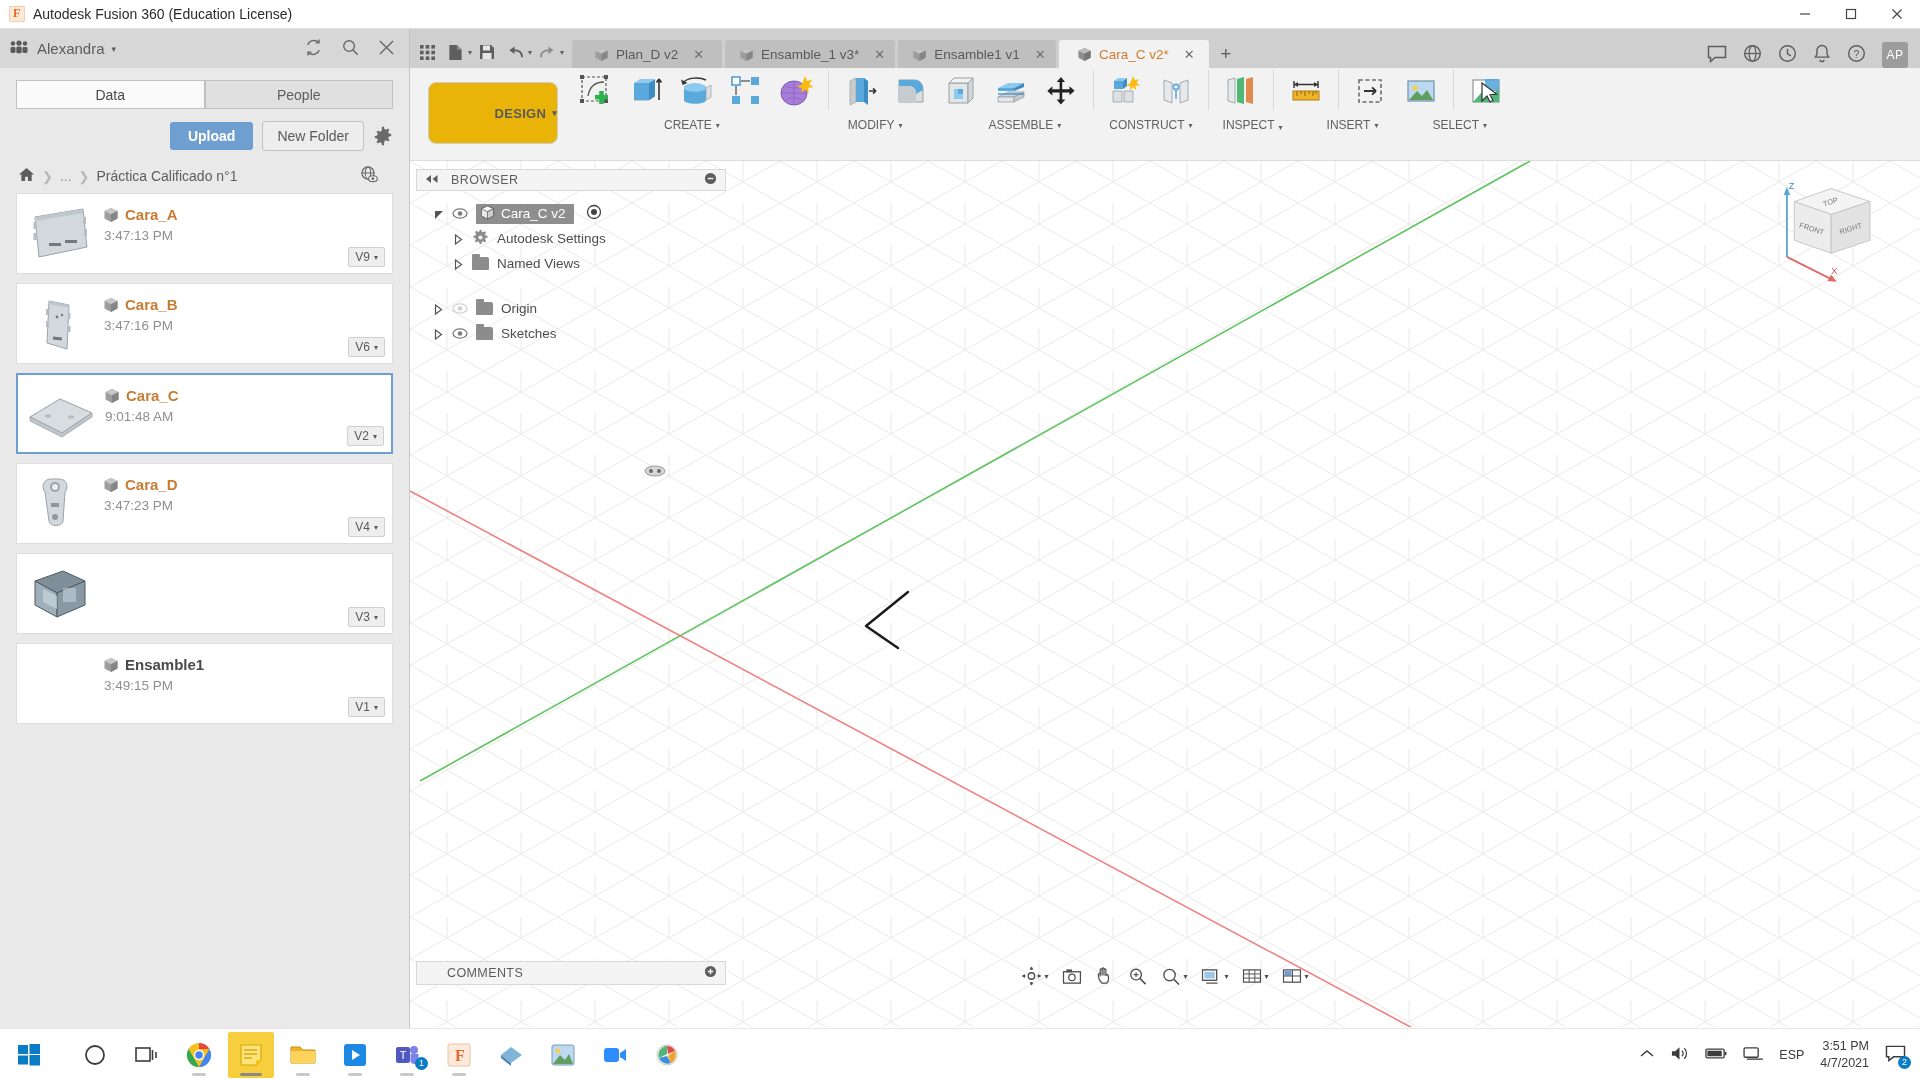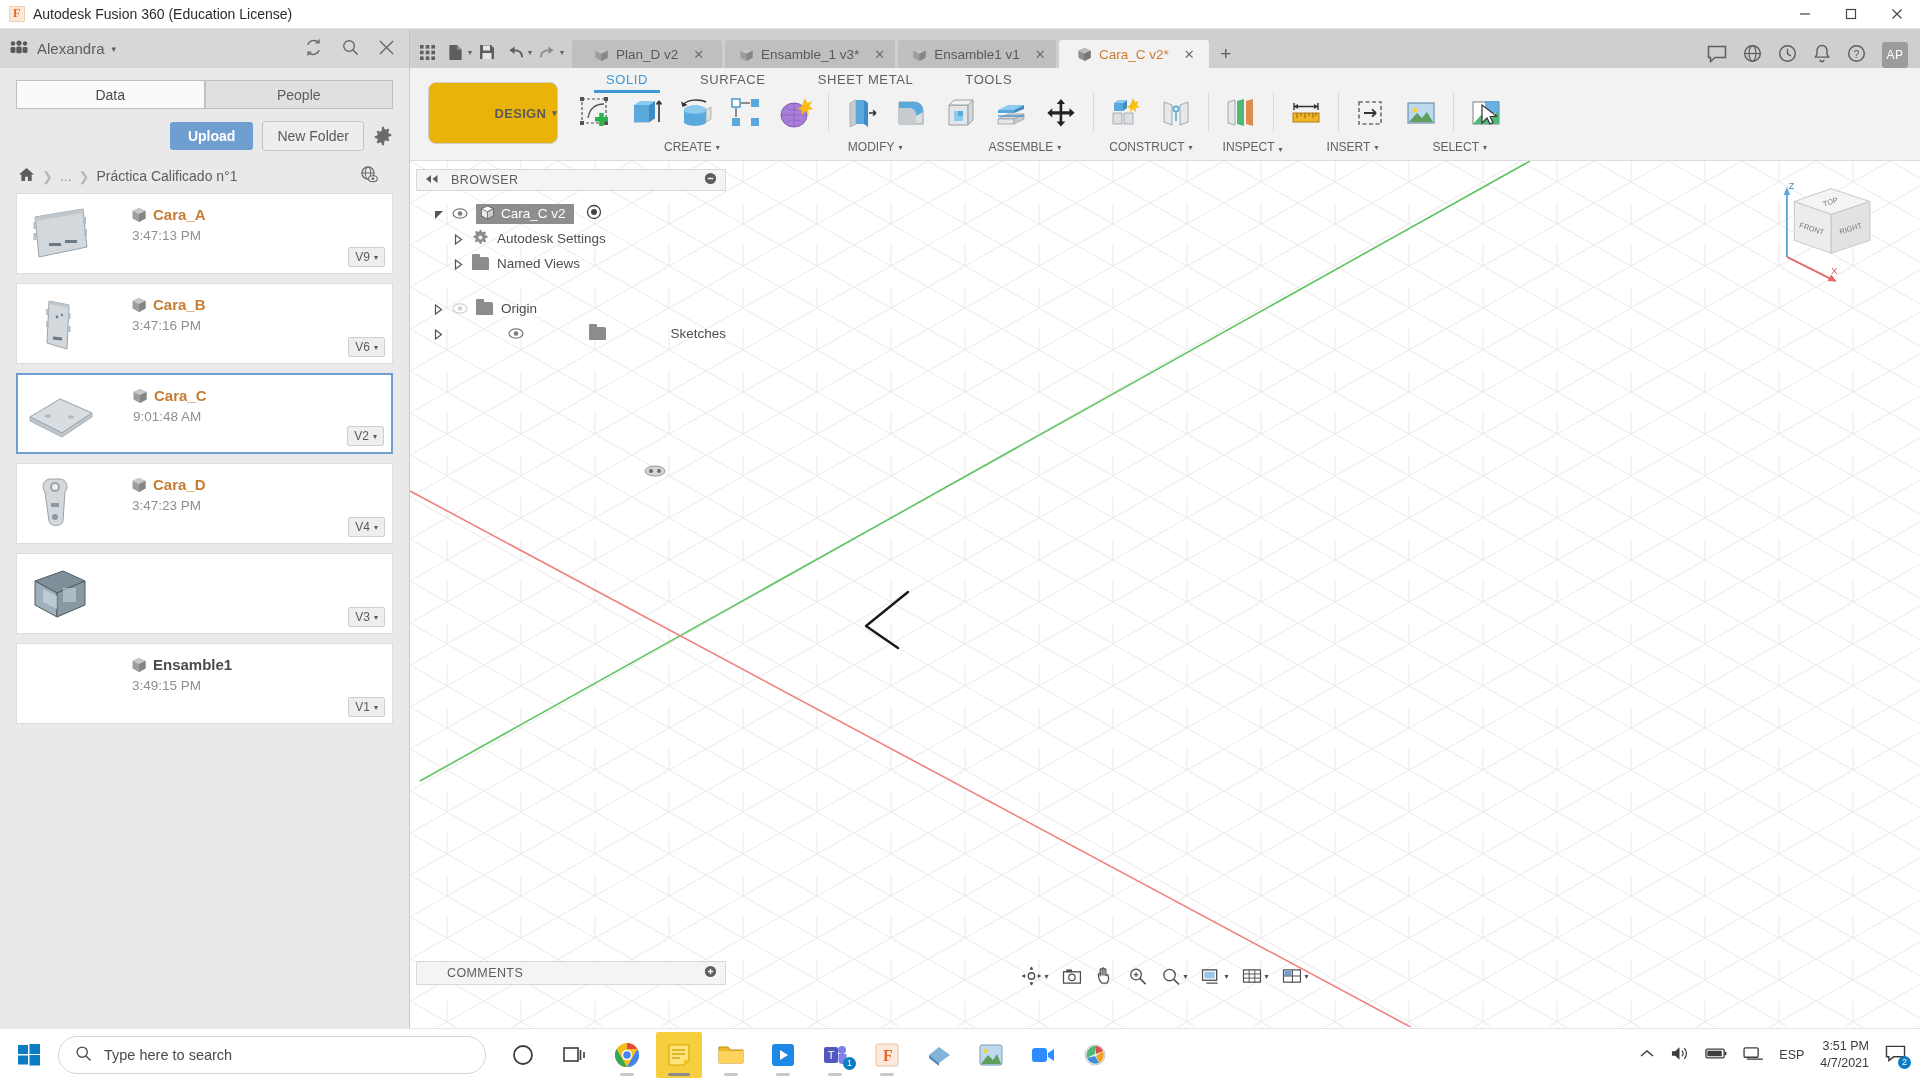--- a/index.html
+++ b/index.html
@@ -86,21 +86,21 @@
     padding:6px 14px; font-size:14px;
   }
   .gear-btn{ color:#6a6a6a; display:flex; align-items:center; }
   .breadcrumb{ display:flex; align-items:center; gap:7px; margin:14px 0 6px 18px; color:#5d5d5d; font-size:14px;}
   .bc-sep{ color:#b7b7b7; font-size:13px;}
   .bc-dots{ color:#8e8e8e; }
 
   .filelist{ padding:0 16px; overflow:hidden; }
   .filecard{
     height:81px; background:#fff; border:1px solid #ddd; margin-bottom:9px;
-    display:flex; position:relative; align-items:stretch;gap:28px;
+    display:flex; position:relative; align-items:stretch;
   }
   .filecard.selected{ border:2px solid #6f9fd1; }
   .thumb{ width:86px; display:flex; align-items:center; justify-content:center; }
   .fc-body{ flex:1; padding-top:12px; }
   .fc-name{ display:flex; align-items:center; gap:7px; color:#c77c33; font-size:15px; font-weight:bold;}
   .fc-name.plain{ color:#4a4a4a; }
   .fc-time{ color:#8f8f8f; font-size:13.5px; margin-top:5px; margin-left:1px;}
   .ver-pill{
     position:absolute; right:7px; bottom:6px; background:#eeeeee; border:1px solid #cfcfcf;
     border-radius:2px; font-size:12px; color:#5a5a5a; padding:2px 6px; display:flex; gap:4px; align-items:center;
@@ -612,26 +612,20 @@
 
   <div class="workspace">
 
     <div class="ribbon">
       <div class="design-chip">
         <span>DESIGN</span>
         <span style="font-size:9px;">▾</span>
       </div>
 
       <div class="ribbon-right">
-        <div class="wstabs">
-          <div class="wstab active">SOLID</div>
-          <div class="wstab">SURFACE</div>
-          <div class="wstab">SHEET METAL</div>
-          <div class="wstab">TOOLS</div>
-        </div>
 
         <div class="toolrow">
 
           <div class="tool">
             <svg width="36" height="34" viewBox="0 0 36 34">
               <g stroke="#555" stroke-width="1.2" fill="none" stroke-dasharray="3 2">
                   <rect x="4" y="3" width="24" height="24"></rect>
                 </g>
               <g fill="#555">
                   <rect x="2" y="1" width="4" height="4"></rect>
@@ -936,21 +930,21 @@
             <span class="eye dim">
               <svg width="16" height="11" viewBox="0 0 16 11">
                   <ellipse cx="8" cy="5.5" rx="7" ry="4.6" fill="none" stroke="#7c7c7c" stroke-width="1.2"></ellipse>
                   <circle cx="8" cy="5.5" r="2.3" fill="#7c7c7c"></circle>
                 </svg>
             </span>
             <span class="folder"></span>
             <span>Origin</span>
           </div>
 
-          <div class="tnode" style="padding-left:18px;justify-content:space-between;">
+          <div class="tnode" style="padding-left:18px;">
             <span class="arrow">
               <svg width="9" height="11" viewBox="0 0 9 11">
                   <path d="M1.5 1 L7.5 5.5 L1.5 10z" fill="none" stroke="#555" stroke-width="1.2"></path>
                 </svg>
             </span>
             <span class="eye">
               <svg width="16" height="11" viewBox="0 0 16 11">
                   <ellipse cx="8" cy="5.5" rx="7" ry="4.6" fill="none" stroke="#7c7c7c" stroke-width="1.2"></ellipse>
                   <circle cx="8" cy="5.5" r="2.3" fill="#7c7c7c"></circle>
                 </svg>
@@ -1107,29 +1101,20 @@
   <div class="start">
     <svg width="22" height="22" viewBox="0 0 22 22">
         <g fill="#0a7cc4">
           <rect x="0" y="1" width="10" height="9"></rect>
           <rect x="11.5" y="0" width="10.5" height="10"></rect>
           <rect x="0" y="11.5" width="10" height="9"></rect>
           <rect x="11.5" y="11" width="10.5" height="10.5"></rect>
         </g>
       </svg>
   </div>
-  <div class="searchbox">
-    <span>
-      <svg width="17" height="17" viewBox="0 0 18 18">
-          <circle cx="7.6" cy="7.6" r="5.4" fill="none" stroke="#4a4a4a" stroke-width="1.4"></circle>
-          <line x1="11.6" y1="11.6" x2="16.5" y2="16.5" stroke="#4a4a4a" stroke-width="1.5"></line>
-        </svg>
-    </span>
-    <span>Type here to search</span>
-  </div>
 
   <div class="tb-icons">
     <span class="tbi">
       <svg width="22" height="22" viewBox="0 0 22 22">
           <circle cx="11" cy="11" r="9" fill="none" stroke="#3d3d3d" stroke-width="1.8"></circle>
         </svg>
     </span>
     <span class="tbi">
       <svg width="24" height="20" viewBox="0 0 24 20">
           <rect x="1" y="3" width="14" height="13" fill="none" stroke="#3d3d3d" stroke-width="1.6"></rect>

